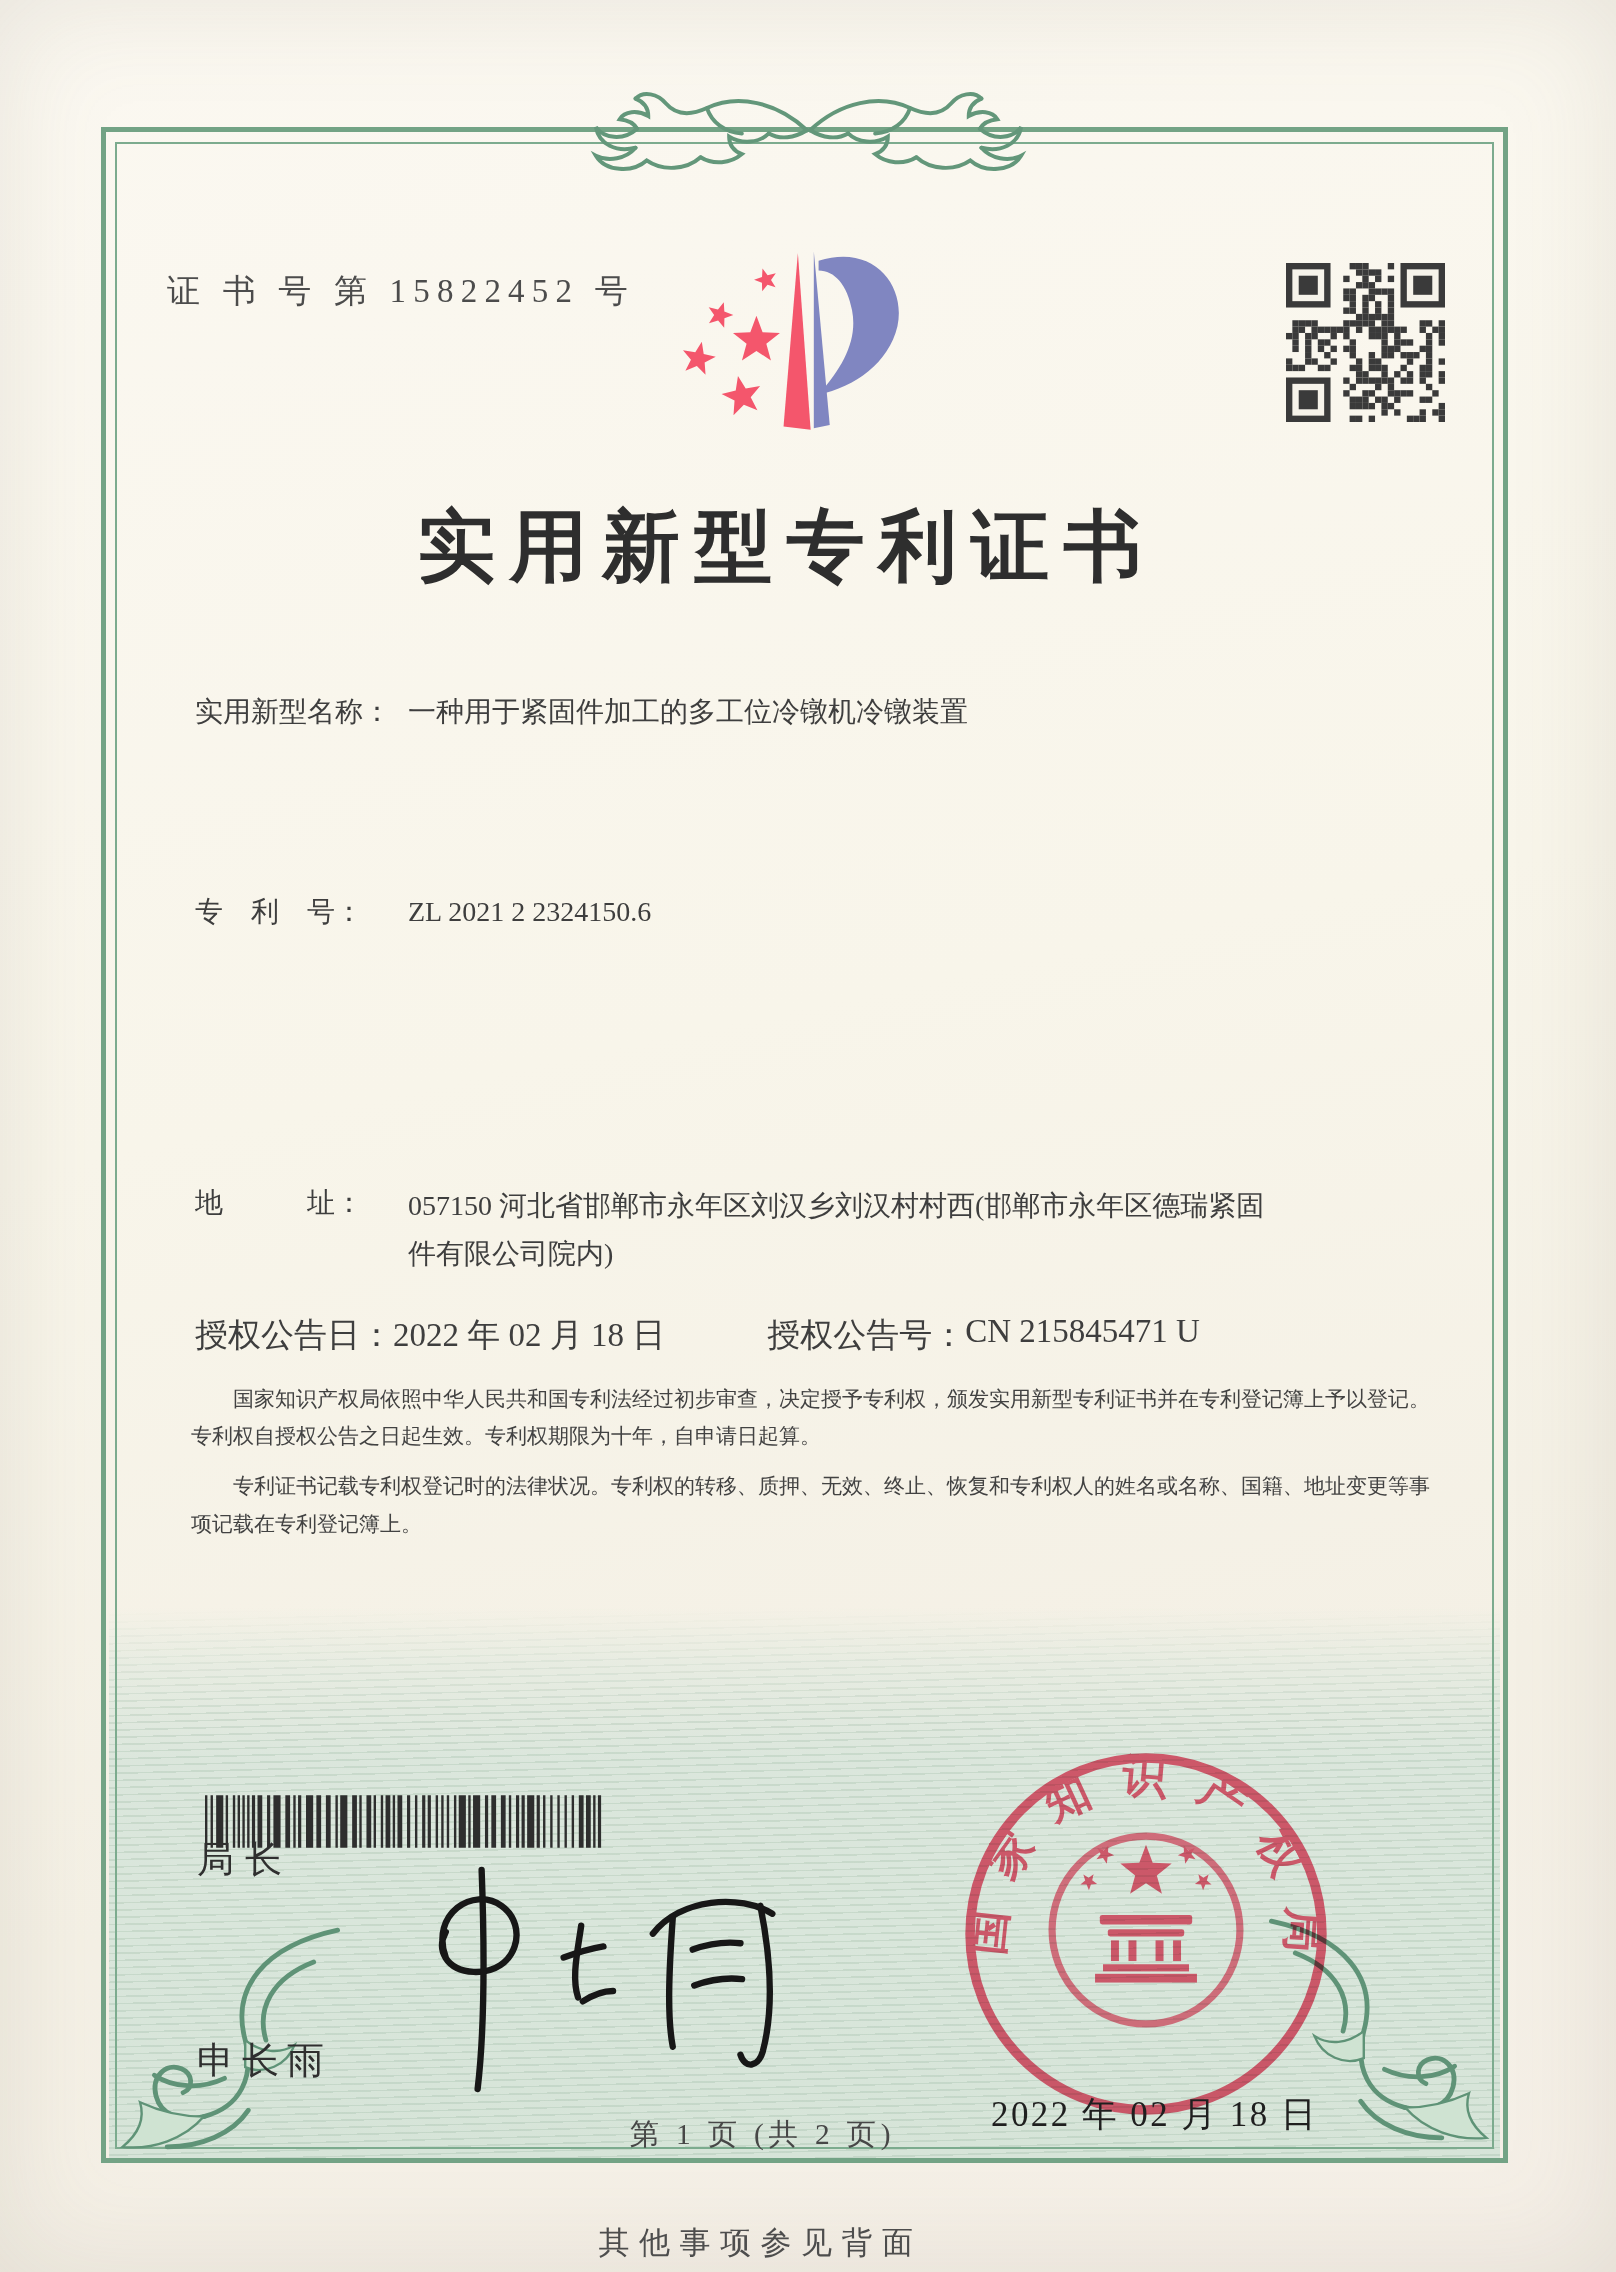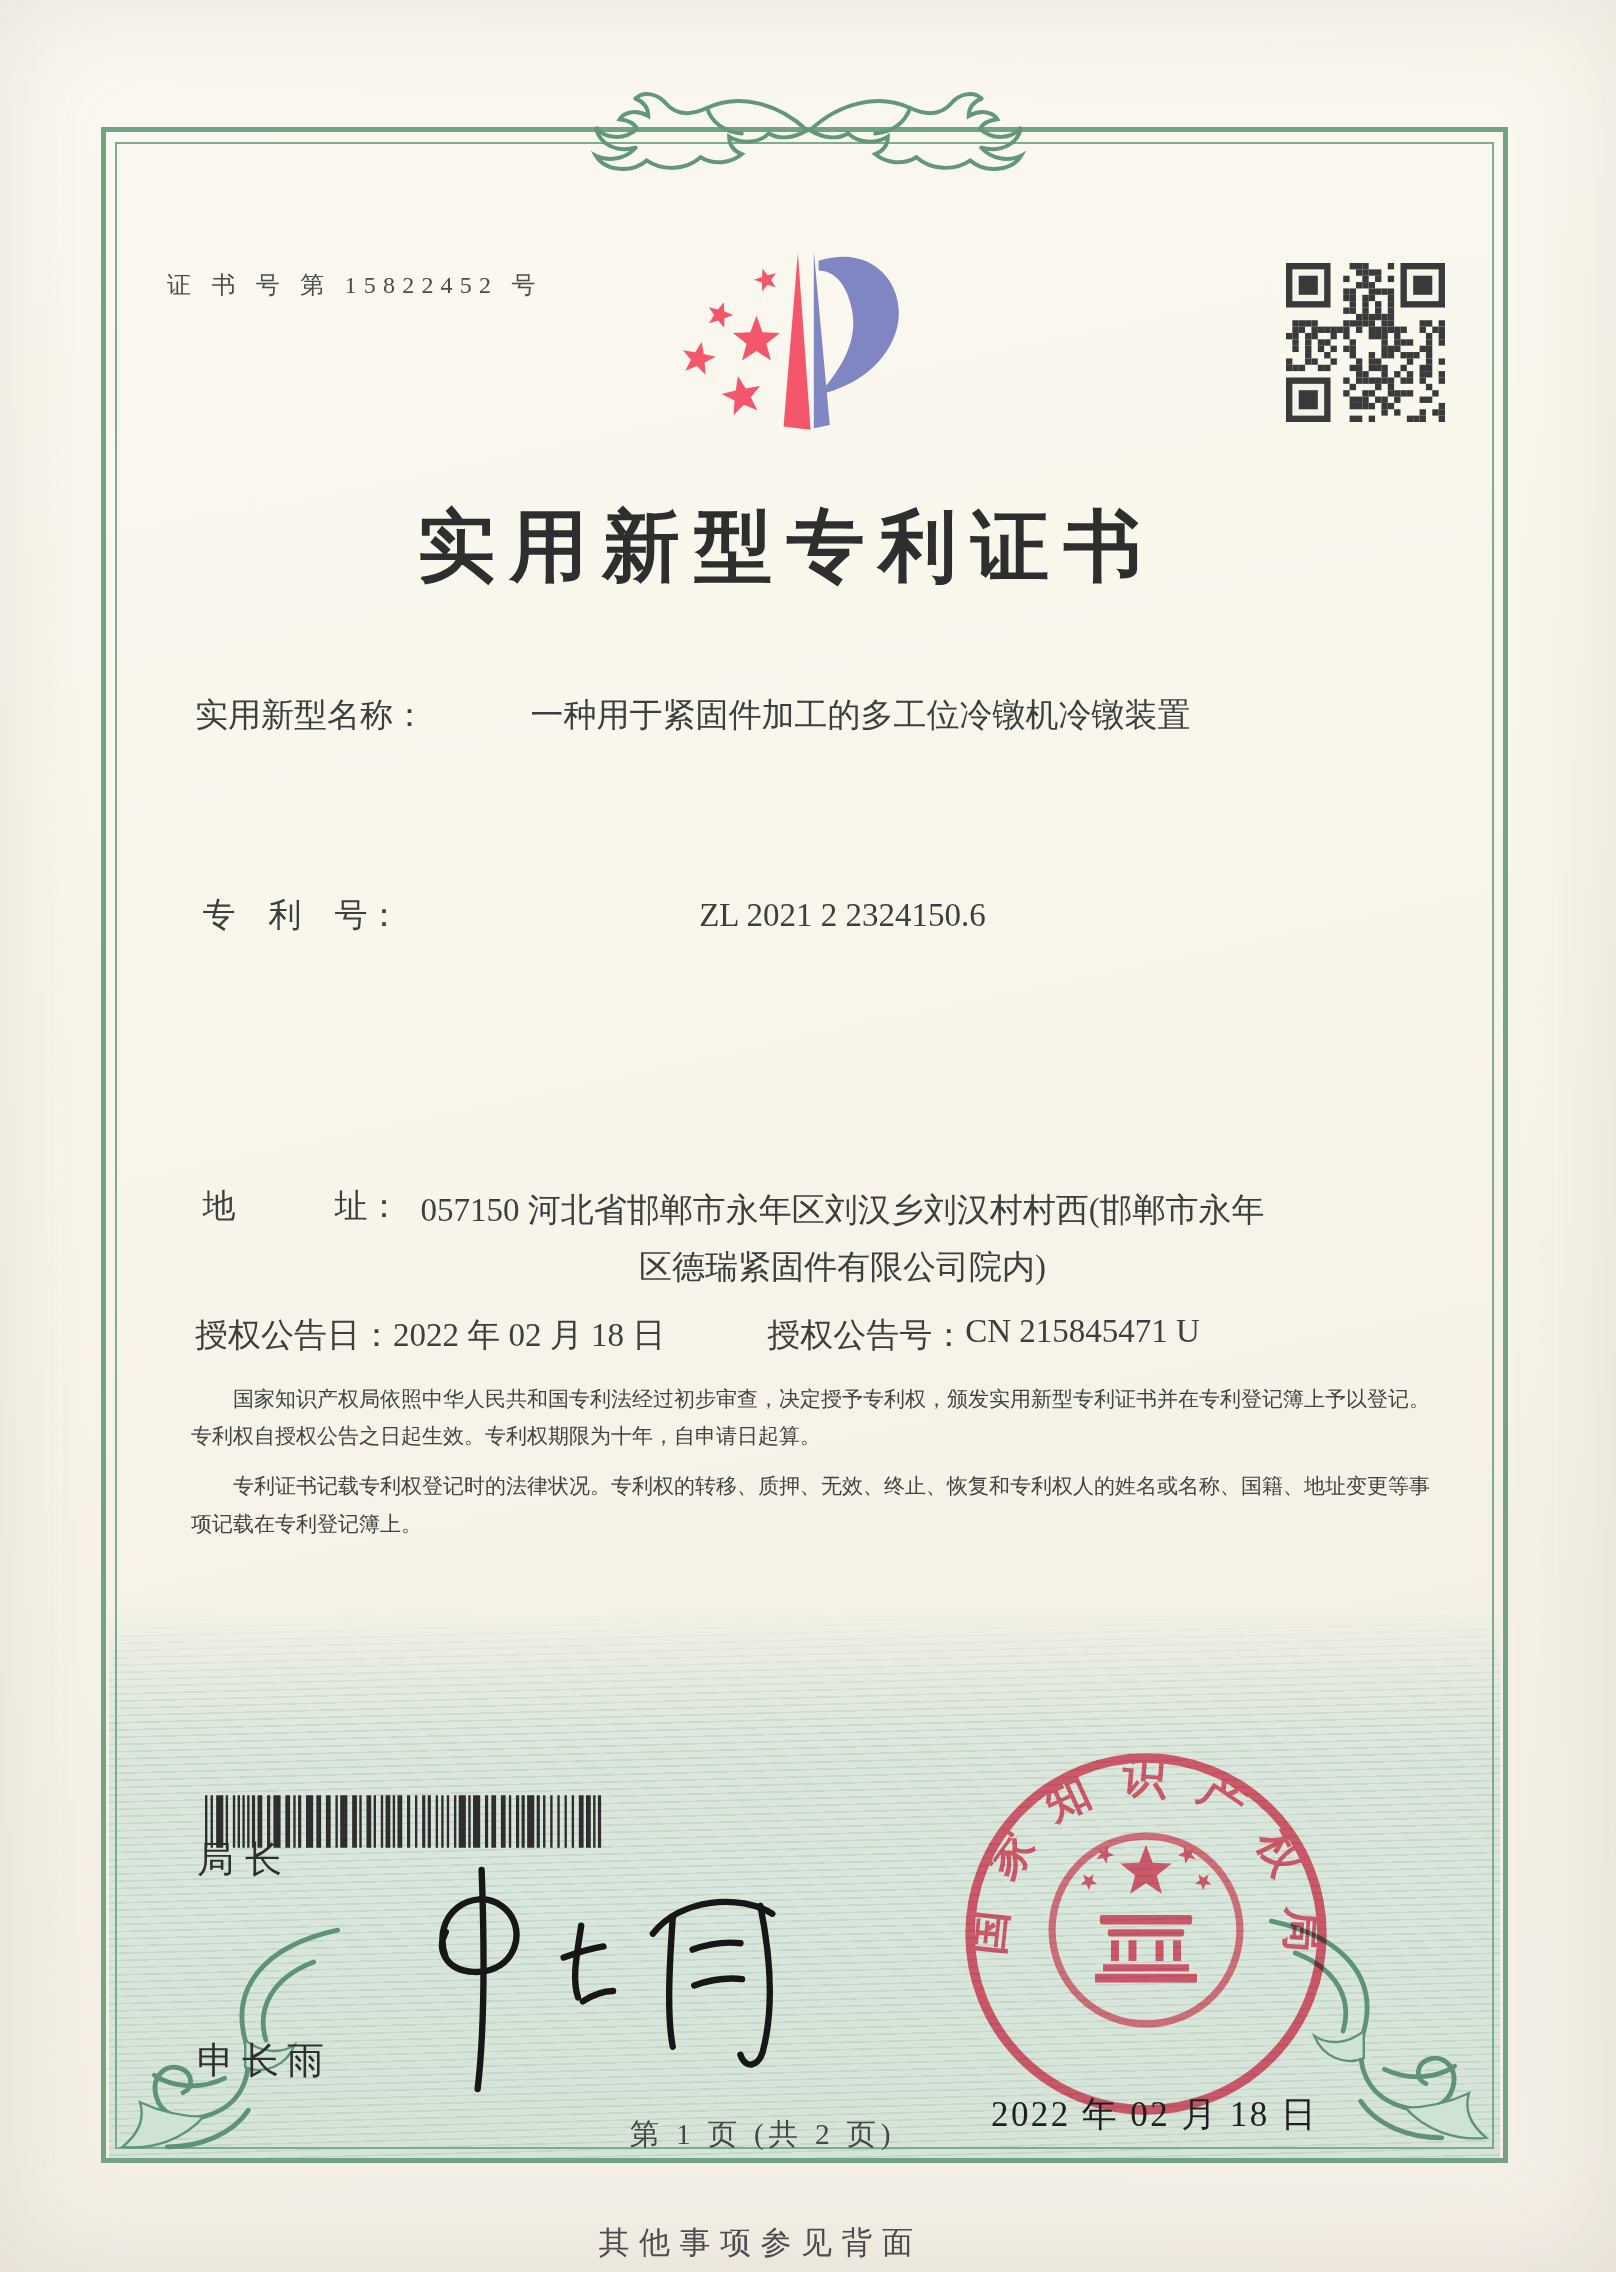--- a/index.html
+++ b/index.html
@@ -25,28 +25,28 @@
   .frame-outer{position:absolute;left:101px;top:127px;right:109px;bottom:110px;
     border:5.6px solid #73a385;z-index:2;}
   .frame-inner{position:absolute;left:115px;top:142px;right:123px;bottom:124px;
     border:2.4px solid #7cab8e;z-index:2;}
   .top-ornament{position:absolute;left:506px;top:70px;width:605px;height:119px;z-index:3;}
   .corner-flourish{position:absolute;width:239px;height:239px;z-index:3;}
   .fl-left{left:105px;top:1919px;}
   .fl-right{right:113px;top:1910px;transform:scaleX(-1);}
   
   .cert-no{position:absolute;left:167px;top:269px;z-index:4;
-    font-size:24px;letter-spacing:7.2px;color:#4c4c4c;}
+    font-size:33px;letter-spacing:7.2px;color:#4c4c4c;}
   .logo{position:absolute;left:672px;top:229px;width:239px;height:239px;z-index:4;}
   .qr{position:absolute;left:1286px;top:263px;width:159px;height:159px;z-index:4;}
   .main-title{position:absolute;left:0;right:0;top:495px;z-index:4;text-align:center;
     transform:translateX(-22px);font-size:78px;font-weight:700;letter-spacing:14.3px;color:#2e2e2e;}
   
   .field-row{position:absolute;left:195px;display:flex;z-index:4;
-    font-size:33px;line-height:1.5;color:#3e3e3e;text-align:center;}
+    font-size:28px;line-height:1.5;color:#3e3e3e;}
   .field-label{flex:0 0 213px;white-space:nowrap;}
   .field-value{width:869px;}
   .row-1{top:691px}.row-2{top:793px}.row-3{top:891px}.row-4{top:990px}
   .row-5{top:1089px}.row-6{top:1182px}
   .row-6 .field-value{line-height:1.72;}
   .grant-row{position:absolute;left:195px;top:1313px;z-index:4;font-size:33px;color:#3e3e3e;
     display:flex;white-space:nowrap;}
   .grant-pair{display:flex;}
   .grant-gap{width:102px;}
   

